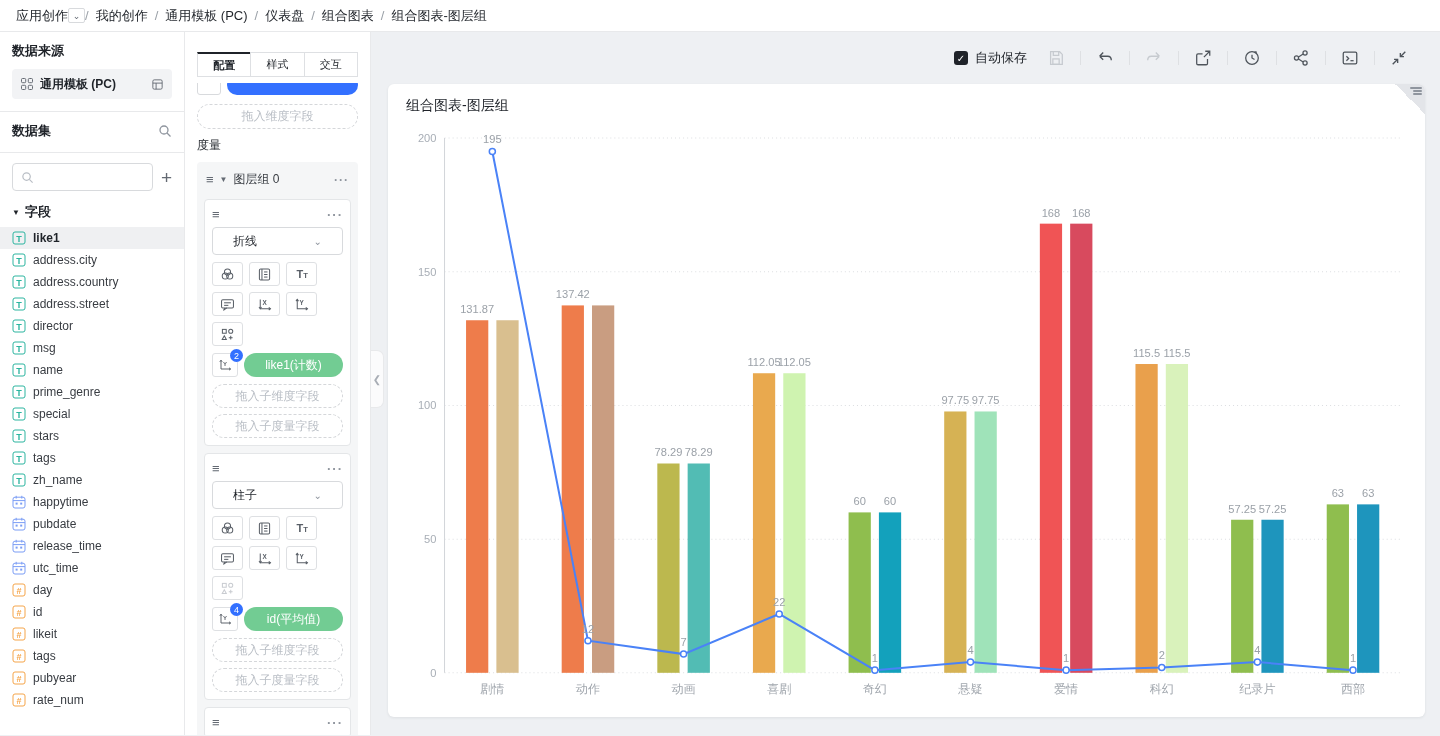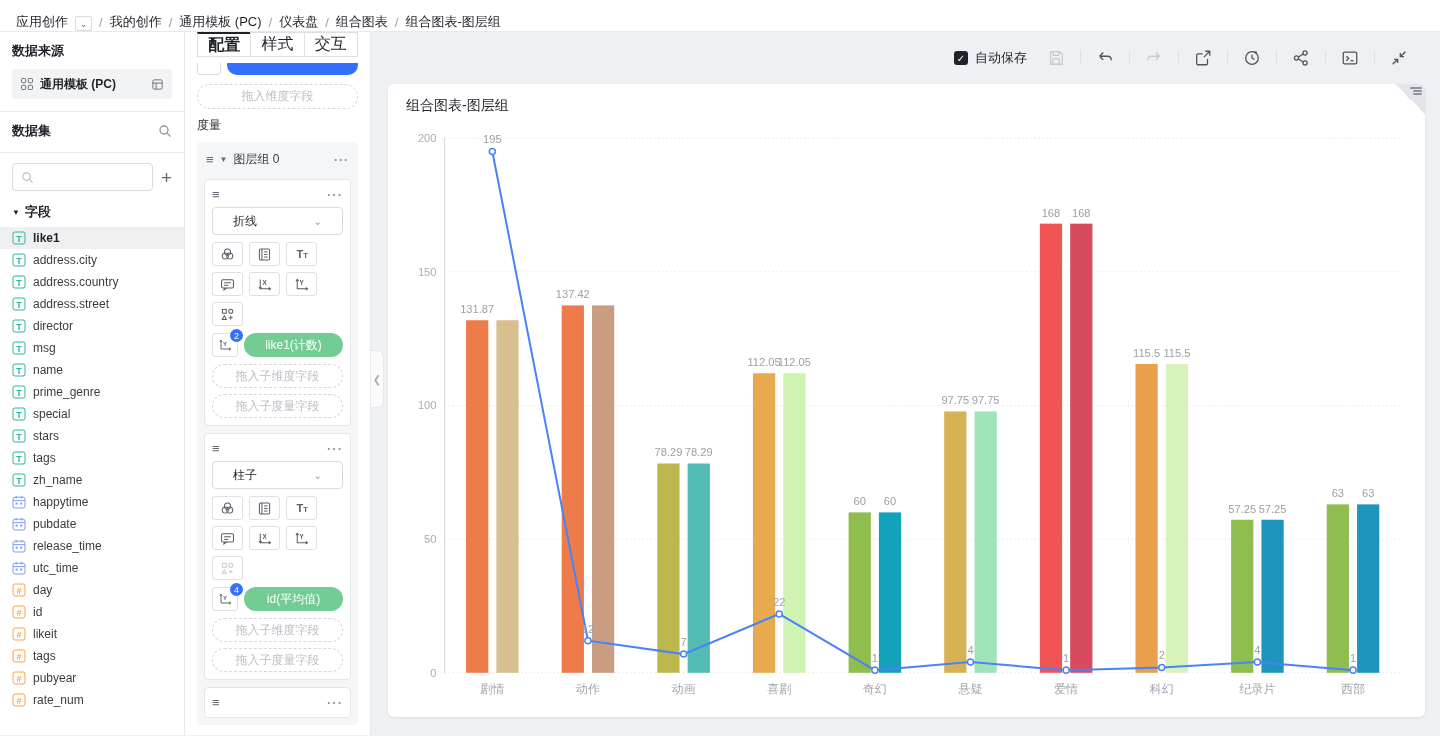--- a/index.html
+++ b/index.html
@@ -1,20 +1,20 @@
 <!DOCTYPE html>
 <html><head>
 <meta charset="utf-8">
 <style>
   * { box-sizing: border-box; margin: 0; padding: 0; }
   html,body { width:1440px; height:736px; overflow:hidden; }
   body { font-family:"Liberation Sans","DejaVu Sans",sans-serif; font-size:13px; color:#1f2329; background:#eef0f3; }
 
   
-  .topbar { height:32px; background:#fff; border-bottom:1px solid #e8e9eb; display:flex; align-items:flex-end; padding:0 16px; gap:7px; }
+  .topbar { height:32px; background:#fff; border-bottom:1px solid #e8e9eb; display:flex; align-items:center; padding:0 16px; }
   .bc-dd { width:17px; height:15px; border:1px solid #d8dadd; border-radius:2px; display:flex; align-items:center; justify-content:center; color:#646a73; font-size:9px; }
   .bc-sep { color:#9ba1a8; }
 
   
   .main { display:flex; height:703px; position:relative; }
 
   
   .sidebar { width:185px; background:#fff; border-right:1px solid #e8e9eb; flex:none; display:flex; flex-direction:column; }
   .side-section { padding:10px 12px 12px; }
   .side-title { font-weight:bold; font-size:13px; display:flex; justify-content:space-between; align-items:center; }
@@ -31,21 +31,21 @@
   .field-row.selected { background:#eff0f2; font-weight:bold; color:#1f2329; }
   .f-icon { width:14px; height:14px; flex:none; display:flex; }
   .f-icon svg { width:14px; height:14px; }
 
   
   .panel { width:186px; background:#fff; border-right:1px solid #e8e9eb; flex:none; display:flex; flex-direction:column; }
   .panel-header { display:flex; justify-content:space-between; align-items:center; padding:10px 12px 8px; }
   .panel-title { font-weight:bold; font-size:14px; }
   .fav-btn { width:21px; height:18px; border:1px solid #cfd2d6; border-radius:3px; display:flex; align-items:center; justify-content:center; color:#646a73; font-size:11px; }
   .tabs { display:flex; margin:0 12px; }
-  .tab { flex:1; height:25px; border:1px solid #dee0e3; margin-left:-1px; display:flex; align-items:center; justify-content:center; font-size:16px; background:#fff; cursor:pointer; }
+  .tab { flex:1; height:25px; border:1px solid #dee0e3; margin-left:-1px; display:flex; align-items:center; justify-content:center; font-size:11px; background:#fff; cursor:pointer;margin-top:20px; }
   .tab:first-child { margin-left:0; }
   .tab.active { border-top:2px solid #1f2329; font-weight:bold; }
   .panel-body { flex:1; padding:6px 12px 0; overflow:hidden; }
   .cut-row { height:13px; overflow:hidden; display:flex; gap:6px; margin-bottom:8px; }
   .cut-btn { width:24px; height:20px; border:1px solid #d8dadd; border-radius:3px; margin-top:-8px; background:#fff; }
   .cut-pill { flex:1; height:20px; border-radius:10px; background:#3370ff; margin-top:-8px; }
   .dashed-pill { height:25px; border:1px dashed #d5d7da; border-radius:13px; display:flex; align-items:center; justify-content:center; color:#b9bec5; font-size:12px; margin-bottom:8px; background:#fff; }
   .measure-label { font-size:12px; margin:4px 0 8px; color:#1f2329; }
   .group-card { background:#f5f6f7; border-radius:4px; padding:7px; }
   .group-header { display:flex; align-items:center; gap:6px; font-size:12px; color:#383c42; padding:2px 2px 4px; }

